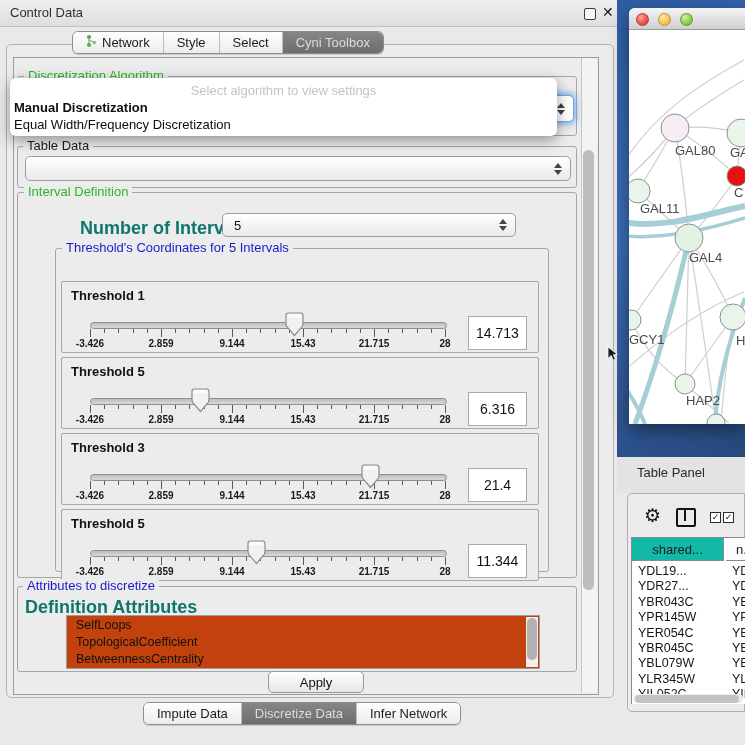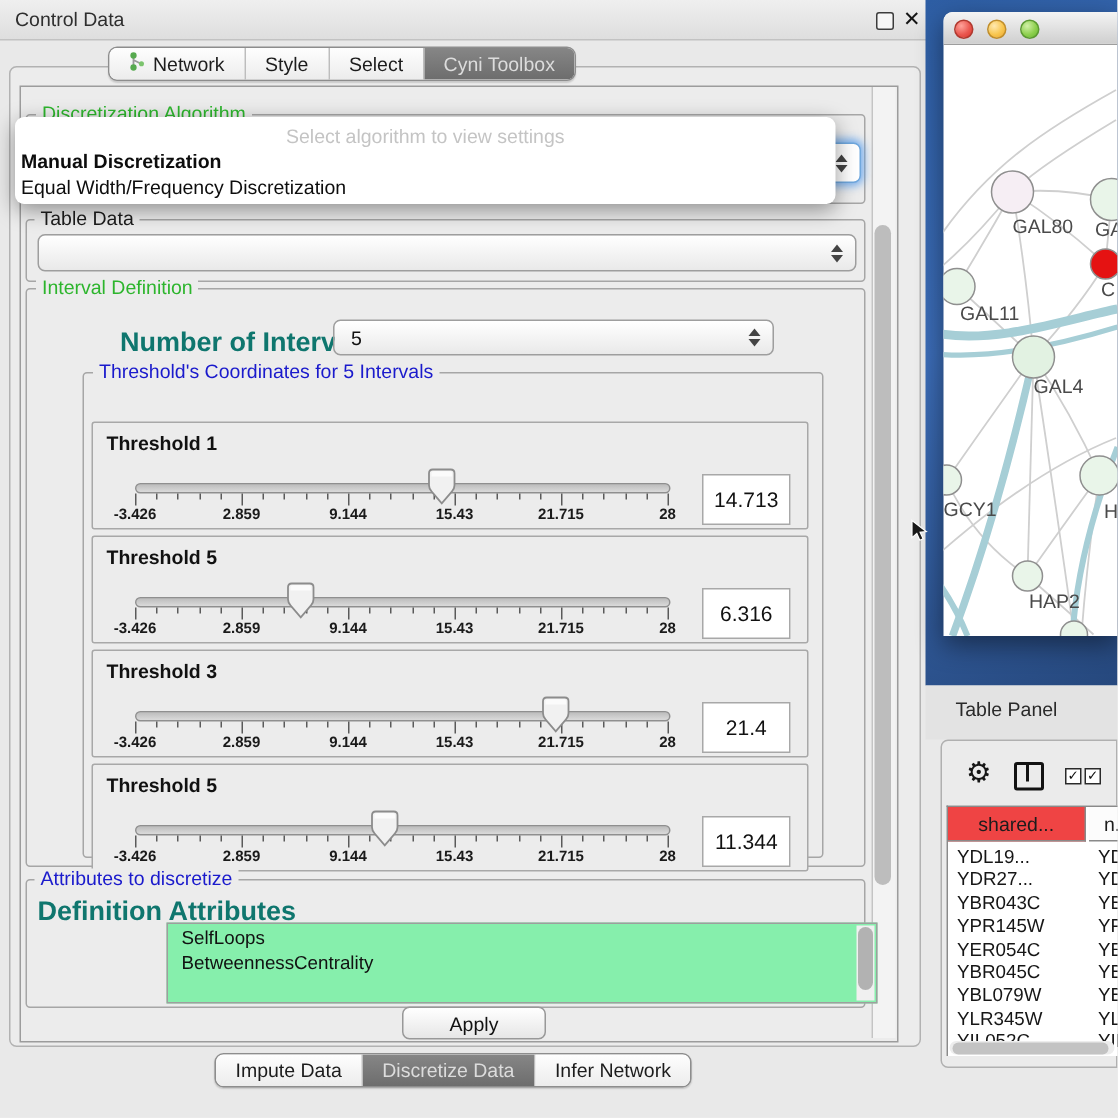--- a/index.html
+++ b/index.html
@@ -56,21 +56,21 @@
   .th-label{position:absolute;left:9px;top:6px;font-size:13px;font-weight:bold;color:#111;}
   .th-track{position:absolute;left:28px;top:40px;width:355px;height:5px;border:1px solid #8f8f8f;
     border-radius:4px;background:linear-gradient(#bdbdbd,#dadada);}
   .th-thumb{position:absolute;top:30px;z-index:3;}
   .th-tick{position:absolute;width:1px;background:#5a5a5a;}
   .th-ticklabel{position:absolute;top:56px;width:56px;margin-left:-28px;text-align:center;
     font-size:10px;font-weight:bold;color:#1a1a1a;}
   .th-value{position:absolute;left:406px;top:34px;width:57px;height:32px;background:#fff;
     border:1px solid #a8a8a8;font-size:14px;color:#111;display:flex;align-items:center;justify-content:center;}
   
-  .listbox{left:66px;top:615px;width:472px;height:52px;background:#86efac;border:1px solid #9e9e9e;overflow:hidden;margin-left:45px;}
+  .listbox{left:66px;top:615px;width:472px;height:52px;background:#c2410c;border:1px solid #9e9e9e;overflow:hidden;}
   .list-item{font-size:12.5px;color:#111;padding:1.5px 0 1.5px 9px;white-space:nowrap;}
   .list-scroll{position:absolute;right:1px;top:1px;width:12px;height:50px;background:#f0f0f0;}
   .list-thumb{position:absolute;left:1px;top:1px;width:10px;height:42px;background:#b2b2b2;border-radius:5px;}
   .apply-btn{left:268px;top:671px;width:96px;height:22px;border:1px solid #989898;border-radius:5px;
     background:linear-gradient(#ffffff,#e6e6e6);font-size:13px;color:#111;
     font-family:"Liberation Sans",sans-serif;}
   
   .desktop{left:617px;top:0;width:128px;height:457px;
     background:linear-gradient(150deg,#2e5ea4 0%,#3c6db8 45%,#26487d 100%);}
   .net-window{left:629px;top:8px;width:116px;height:416px;background:#fff;
@@ -333,20 +333,21 @@
       <div class="th-value">11.344</div>
     </div>
   </div>
 
 <div class="abs group" style="left:17px;top:586px;width:558px;height:84px;"></div>
 <div class="abs group-label lbl-blue" style="left:23px;top:579px;">Attributes to discretize</div>
 <div class="abs ui-label bold" style="left:25px;top:597px;">Definition Attributes</div>
 <div class="abs listbox" id="attr-list">
 
 <div class="list-item">SelfLoops</div>
+    <div class="list-item">TopologicalCoefficient</div>
     <div class="list-item">BetweennessCentrality</div>
     <div class="list-scroll">
       <div class="list-thumb"></div>
     </div>
   </div>
 
 <button class="abs apply-btn">Apply</button>
 
 <div class="abs" style="left:143px;top:702px;z-index:10;">
   <div class="seg-ctl" id="bottom-tabs">
@@ -416,21 +417,21 @@
 <div class="abs tp-titlebar"></div>
 <div class="abs tp-title">Table Panel</div>
 <div class="abs tp-window"></div>
 <div class="abs gear">⚙</div>
 <div class="abs colicon">
     <i></i>
   </div>
 <div class="abs chk" style="left:710px;top:512px;">✓</div>
 <div class="abs chk" style="left:723px;top:512px;">✓</div>
 <div class="abs gal-table" id="gal-table">
-    <div class="gt-header" style="left: 0px; width: 92px; background: #ef4444;">shared...</div>
+    <div class="gt-header" style="left: 0px; width: 92px; background: #14b8a6;">shared...</div>
     <div class="gt-header" style="left: 94px; width: 60px; background: rgb(252, 252, 252); justify-content: flex-start; padding-left: 10px;">n...</div>
     <div class="gt-cell" style="left: 6px; top: 26px;">YDL19...</div>
     <div class="gt-cell" style="left: 100px; top: 26px;">YDL1</div>
     <div class="gt-cell" style="left: 6px; top: 41.4px;">YDR27...</div>
     <div class="gt-cell" style="left: 100px; top: 41.4px;">YDR2</div>
     <div class="gt-cell" style="left: 6px; top: 56.8px;">YBR043C</div>
     <div class="gt-cell" style="left: 100px; top: 56.8px;">YBR0</div>
     <div class="gt-cell" style="left: 6px; top: 72.2px;">YPR145W</div>
     <div class="gt-cell" style="left: 100px; top: 72.2px;">YPR1</div>
     <div class="gt-cell" style="left: 6px; top: 87.6px;">YER054C</div>

